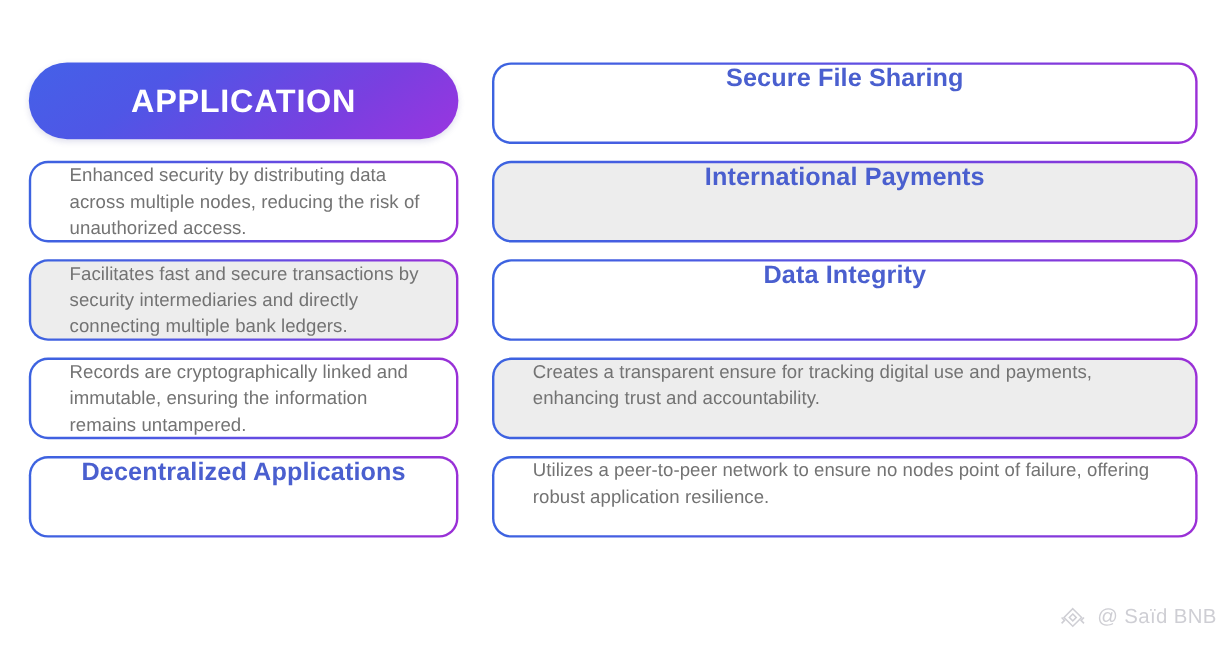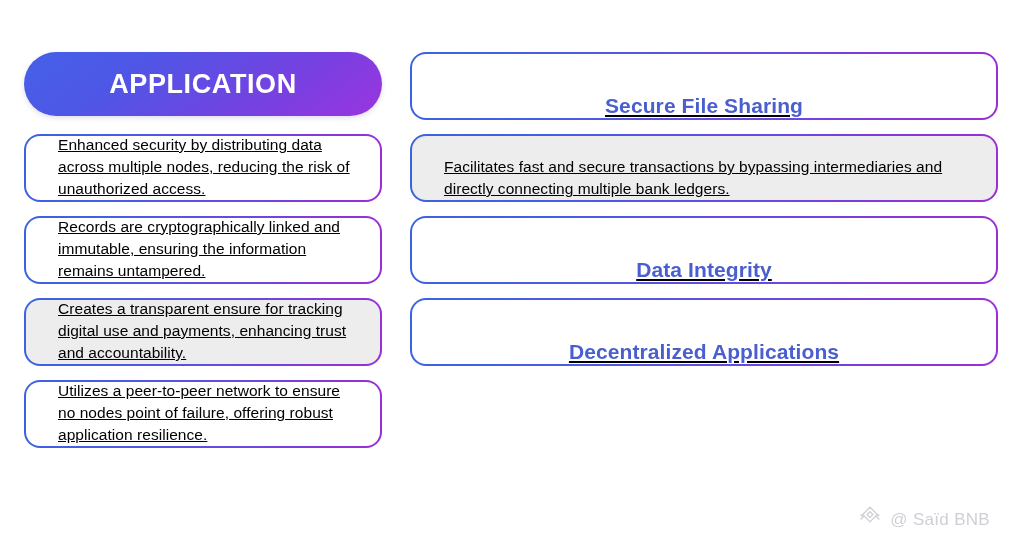--- a/index.html
+++ b/index.html
@@ -62,23 +62,22 @@
     background: linear-gradient(97deg, #3c63e0 0%, #4a5ce2 28%, #6a48e2 62%, #8f33d8 88%, #9b2fd6 100%);
     box-sizing: border-box;
   }
   .cell-inner {
     position: relative;
     height: 100%;
     width: 100%;
     border-radius: 14px;
     background: #ffffff;
     display: flex;
-    align-items: flex-end;
+    align-items: flex-start;
     box-sizing: border-box;
-    text-decoration: underline;
   }
   .cell.shaded .cell-inner { background: #ededed; }
 
   
   .cell.app .cell-inner {
     justify-content: center;
     padding: 0 14px;
   }
   .app-label {
     color: #4a5fcf;
@@ -89,35 +88,35 @@
     line-height: 1.15;
     white-space: nowrap;
   }
 
   
   .cell.benefit .cell-inner {
     justify-content: flex-start;
     padding: 0 22px 0 32px;
   }
   .benefit-text {
-    color: #000000;
+    color: #737373;
     font-size: 15.5px;
     font-weight: 400;
     line-height: 1.42;
     letter-spacing: 0.05px;
     text-align: left;
   }
 
   
   .watermark {
     position: absolute;
-    right: 34px;
+    right: 10px;
     bottom: 8px;
     display: flex;
-    align-items: flex-end;
+    align-items: flex-start;
     gap: 7px;
     opacity: 0.42;
     pointer-events: none;
   }
   .watermark .wm-icon {
     width: 26px;
     height: 26px;
     display: block;
   }
   .watermark .wm-text {
@@ -144,34 +143,39 @@
       <div class="cell-inner">
         <span class="app-label">Secure File Sharing</span>
       </div>
     </div>
     <div class="cell benefit">
       <div class="cell-inner">
         <span class="benefit-text">Enhanced security by distributing data across multiple nodes, reducing the risk of unauthorized access.</span>
       </div>
     </div>
 
+    <div class="cell app shaded">
+      <div class="cell-inner">
+        <span class="app-label">International Payments</span>
+      </div>
+    </div>
     <div class="cell benefit shaded">
       <div class="cell-inner">
-        <span class="benefit-text">Facilitates fast and secure transactions by bypassing intermediaries and directly connecting multiple bank ledgers.</span>
-      </div>
-    </div>
-
+        <span class="benefit-text">Facilitates fast and secure transactions by security intermediaries and directly connecting multiple bank ledgers.</span>
+      </div>
+    </div>
+
+    <div class="cell app">
+      <div class="cell-inner">
+        <span class="app-label">Data Integrity</span>
+      </div>
+    </div>
     <div class="cell benefit">
       <div class="cell-inner">
         <span class="benefit-text">Records are cryptographically linked and immutable, ensuring the information remains untampered.</span>
-      </div>
-    </div>
-    <div class="cell app">
-      <div class="cell-inner">
-        <span class="app-label">Data Integrity</span>
       </div>
     </div>
 
     <div class="cell benefit shaded">
       <div class="cell-inner">
         <span class="benefit-text">Creates a transparent ensure for tracking digital use and payments, enhancing trust and accountability.</span>
       </div>
     </div>
 
     <div class="cell app">

